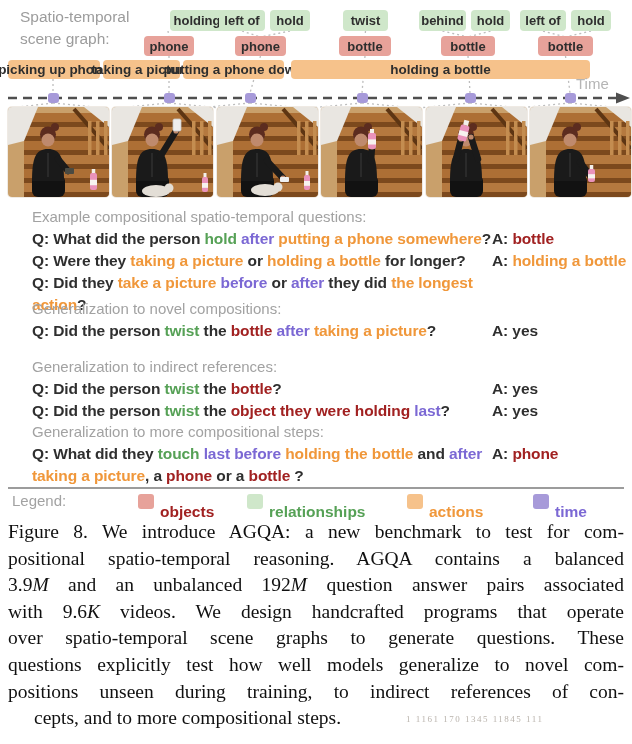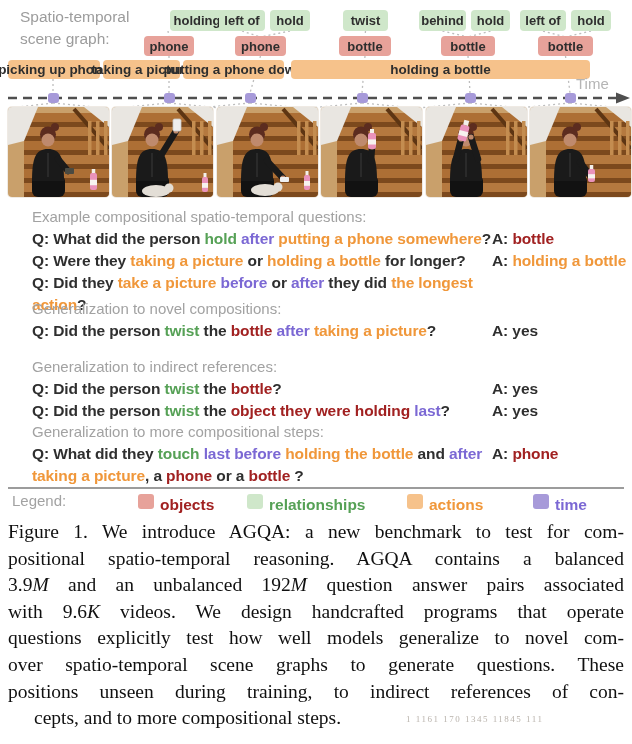--- a/index.html
+++ b/index.html
@@ -28,21 +28,21 @@
   .qa-q{flex:0 0 460px;}
   .qa-a{flex:1;}
   .sg-p{color:#2f2f2f;} .sg-o{color:#a12121;} .sg-r{color:#56a156;}
   .sg-a{color:#f0973a;} .sg-t{color:#7b68d4;}
 
   
   #divider{position:absolute;left:8px;top:487px;width:616px;height:2px;background:#9c9c9c;}
   #legend{position:absolute;left:0;top:491px;width:632px;height:22px;font-size:15.5px;}
   #legend-label{position:absolute;left:12px;top:1px;font-size:15px;color:#a2a2a2;}
   .leg-sw{position:absolute;top:3px;width:16px;height:15px;border-radius:3px;}
-  .leg-lab{position:absolute;top:5px;font-weight:700;}
+  .leg-lab{position:absolute;top:12px;font-weight:700;}
 
   
   #caption{position:absolute;left:8px;top:519px;width:616px;
            font-family:"Liberation Serif",serif;font-size:19.5px;color:#101010;}
   .cap-line{line-height:26.6px;text-align:justify;text-align-last:justify;}
   .cap-last{text-align-last:left;margin-left:26px;}
   .cap-i{font-style:italic;}
   #artifact{position:absolute;left:406px;top:714px;width:228px;font-size:9px;color:#b9b3ac;
             filter:blur(0.6px);letter-spacing:1.5px;white-space:nowrap;overflow:hidden;font-family:Liberation Serif, serif;}
 </style>
@@ -368,23 +368,23 @@
       <span class="leg-lab sg-o" style="left: 160px;">objects</span>
       <span class="leg-sw" style="left: 247px; background: rgb(207, 231, 202);"></span>
       <span class="leg-lab sg-r" style="left: 269px;">relationships</span>
       <span class="leg-sw" style="left: 407px; background: rgb(246, 194, 139);"></span>
       <span class="leg-lab sg-a" style="left: 429px;">actions</span>
       <span class="leg-sw" style="left: 533px; background: rgb(167, 154, 217);"></span>
       <span class="leg-lab sg-t" style="left: 555px;">time</span>
     </div>
 
   <div id="caption">
-      <div class="cap-line"><span>Figure 1. We introduce AGQA: a new benchmark to test for com-</span></div>
+      <div class="cap-line"><span>Figure 8. We introduce AGQA: a new benchmark to test for com-</span></div>
       <div class="cap-line"><span>positional spatio-temporal reasoning. AGQA contains a balanced</span></div>
       <div class="cap-line"><span>3.9</span><span class="cap-i">M</span><span> and an unbalanced 192</span><span class="cap-i">M</span><span> question answer pairs associated</span></div>
       <div class="cap-line"><span>with 9.6</span><span class="cap-i">K</span><span> videos. We design handcrafted programs that operate</span></div>
+      <div class="cap-line"><span>over spatio-temporal scene graphs to generate questions. These</span></div>
       <div class="cap-line"><span>questions explicitly test how well models generalize to novel com-</span></div>
-      <div class="cap-line"><span>over spatio-temporal scene graphs to generate questions. These</span></div>
       <div class="cap-line"><span>positions unseen during training, to indirect references of con-</span></div>
       <div class="cap-line cap-last"><span>cepts, and to more compositional steps.</span></div>
     </div>
   <div id="artifact">1 1161 170 1345 11845 111</div>
 </div>
 
 </body></html>

